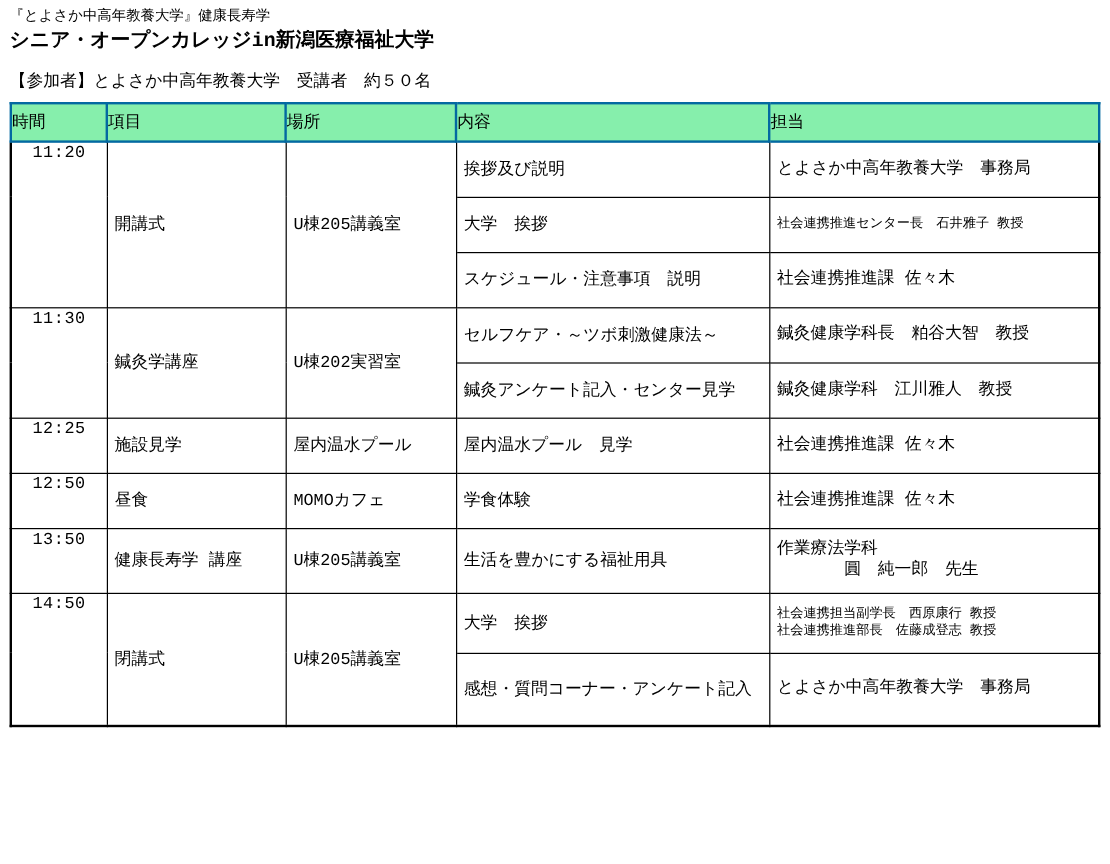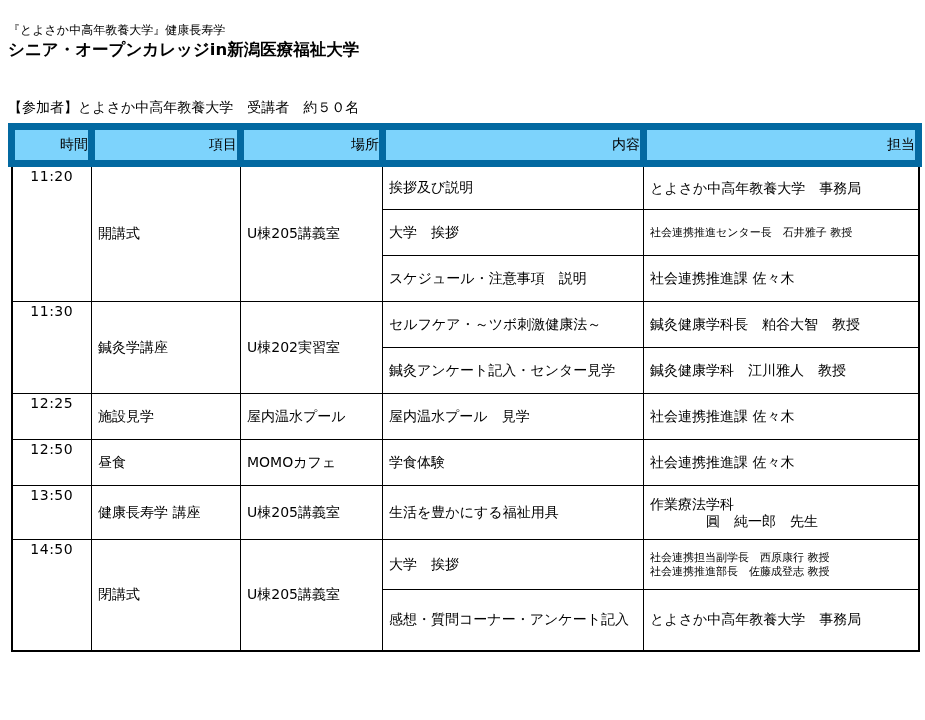--- a/index.html
+++ b/index.html
@@ -6,63 +6,64 @@
     margin: 0;
     padding: 0;
     background: #ffffff;
     width: 925px;
     height: 720px;
     font-family: "DejaVu Sans", "Liberation Sans", sans-serif;
     color: #000000;
     -webkit-font-smoothing: antialiased;
   }
   .doc {
-    padding: 22px 8px 0 8px;
+    padding: 6px 8px 0 8px;
     box-sizing: border-box;
+    font-family: Liberation Mono, monospace;
   }
   .doc-subtitle {
     font-size: 12px;
     line-height: 16px;
   }
   .doc-title {
     font-size: 16.5px;
     font-weight: bold;
     line-height: 22px;
     margin: 1px 0 0 0;
   }
   .meta-line {
     font-size: 14px;
     line-height: 18px;
   }
   .date-line { margin-top: 36px; }
-  .participants-line { margin-top: 37px; }
+  .participants-line { margin-top: 15px; }
   .schedule-label {
     font-size: 13px;
     line-height: 17px;
     margin-top: 28px;
   }
   table.schedule {
     border-collapse: collapse;
     table-layout: fixed;
     width: 907px;
     margin-top: 7px;
     border: 2px solid #000000;
   }
   col.c-time  { width: 80px; }
   col.c-item  { width: 149px; }
   col.c-place { width: 142px; }
   col.c-content { width: 261px; }
   col.c-staff { width: 275px; }
   .schedule th {
-    background: #7dd3fc;
-    border: 7px solid #0369a1;
+    background: #86efac;
+    border: 2px solid #0369a1;
     font-size: 14px;
     font-weight: normal;
     height: 30px;
-    text-align: right;
+    text-align: left;
     vertical-align: middle;
     padding: 0;
   }
   .schedule td {
     border: 1px solid #000000;
     font-size: 14px;
     padding: 2px 6px;
     overflow: hidden;
   }
   td.time {

